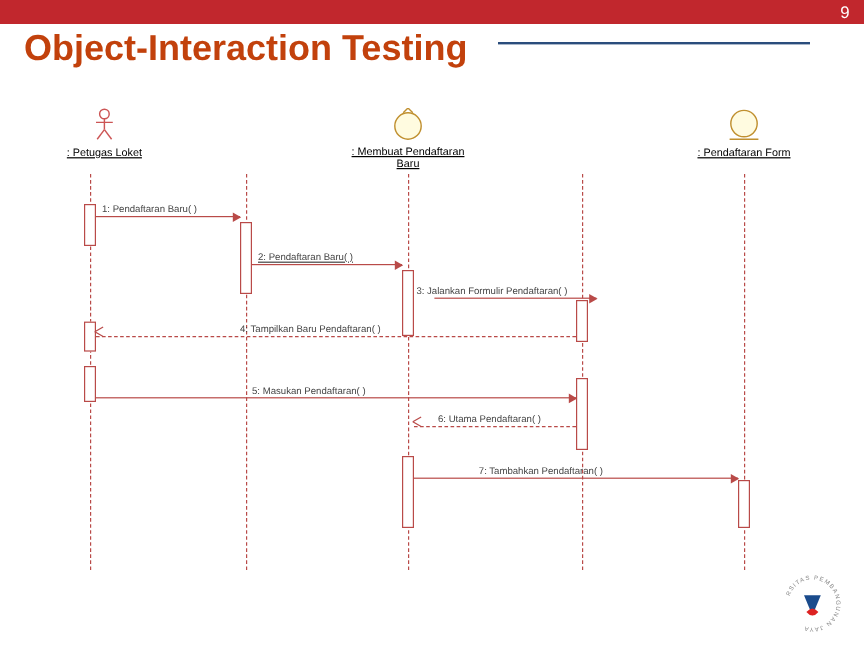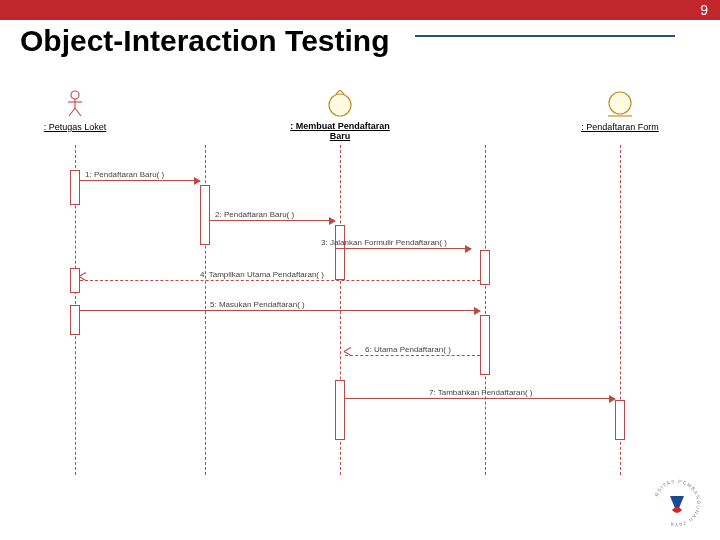--- a/index.html
+++ b/index.html
@@ -1,20 +1,20 @@
 <!DOCTYPE html>
 <html><head>
 <meta charset="utf-8">
 <style>
   * { margin: 0; padding: 0; box-sizing: border-box; }
   body { width: 720px; height: 540px; background: #fff; font-family: Georgia, serif; position: relative; overflow: hidden; }
   .header-bar { width: 100%; height: 20px; background: #C1272D; position: relative; }
   .page-number { position: absolute; right: 12px; top: 2px; color: #fff; font-size: 14px; font-family: Arial, sans-serif; }
   .title-rule { position: absolute; top: 35px; right: 45px; width: 260px; height: 2px; background: #2A4D7C; }
-  .title { color: #000000; font-size: 30px; font-weight: bold; padding: 4px 0 0 20px; font-family: Verdana, Arial, sans-serif; }
+  .title { color: #c2410c; font-size: 30px; font-weight: bold; padding: 4px 0 0 20px; font-family: Verdana, Arial, sans-serif; }
   .diagram { position: absolute; top: 90px; left: 30px; width: 650px; height: 390px; }
   .lifeline-head { position: absolute; top: 0; text-align: center; font-size: 9px; font-family: Arial, sans-serif; }
   .lifeline-head .label { text-decoration: underline; display: inline-block; line-height: 1.1; }
   .actor-icon { margin: 0 auto 2px; }
   .boundary-icon, .control-icon, .entity-icon { margin: 0 auto 2px; }
   .lifeline { position: absolute; border-left: 1.5px dashed #B94A48; top: 55px; height: 330px; }
   .activation { position: absolute; width: 10px; background: #fff; border: 1.5px solid #B94A48; }
   .msg { position: absolute; height: 0; border-top: 1.3px solid #B94A48; }
   .msg-label { position: absolute; font-size: 8px; font-family: Arial, sans-serif; white-space: nowrap; color: #444; top: -11px; }
   .arrowhead-r { position: absolute; right: -1px; top: -4px; width: 0; height: 0; border-left: 7px solid #B94A48; border-top: 4px solid transparent; border-bottom: 4px solid transparent; }
@@ -29,34 +29,34 @@
 <body>
 
 <div class="header-bar">
   <span class="page-number">9</span>
 </div>
 <h1 class="title">Object-Interaction Testing</h1>
 <div class="title-rule"></div>
 
 <div class="diagram">
 
-  <div class="lifeline-head" style="left:10px; width:70px;text-align:center;">
+  <div class="lifeline-head" style="left:22px; width:70px;text-align:center;">
     <svg class="actor-icon" width="20" height="28">
       <circle cx="10" cy="5" r="4" stroke="#C55" fill="none" stroke-width="1.2"></circle>
       <line x1="10" y1="9" x2="10" y2="18" stroke="#C55" stroke-width="1.2"></line>
       <line x1="3" y1="12" x2="17" y2="12" stroke="#C55" stroke-width="1.2"></line>
       <line x1="10" y1="18" x2="4" y2="26" stroke="#C55" stroke-width="1.2"></line>
       <line x1="10" y1="18" x2="16" y2="26" stroke="#C55" stroke-width="1.2"></line>
     </svg>
     <span class="label">: Petugas
 Loket</span>
   </div>
 
 
-  <div class="lifeline-head" style="left:260px; width:100px;font-weight:bold;">
+  <div class="lifeline-head" style="left:260px; width:100px;">
     <svg class="control-icon" width="30" height="28">
       <circle cx="15" cy="15" r="11" stroke="#C09030" fill="#FFFBE0" stroke-width="1.2"></circle>
       <polyline points="11,4 15,0 19,4" stroke="#C09030" fill="none" stroke-width="1.2"></polyline>
     </svg>
     <span class="label">: Membuat
 Pendaftaran Baru</span>
   </div>
 
 
   <div class="lifeline-head" style="left:545px; width:90px;">
@@ -83,46 +83,46 @@
   <div class="activation" style="left:450px; top:225px; height:60px;"></div>
   <div class="activation" style="left:305px; top:290px; height:60px;"></div>
   <div class="activation" style="left:585px; top:310px; height:40px;"></div>
 
   <div class="msg" style="left:50px; top:90px; width:120px;">
     <span class="msg-label" style="left:5px;">1: Pendaftaran Baru( )</span>
     <div class="arrowhead-r"></div>
   </div>
 
   <div class="msg" style="left:180px; top:130px; width:125px;">
-    <span class="msg-label" style="left:5px;">2: Pendaftaran Baru( )</span>
+    <span class="msg-label" style="left:5px;text-decoration:underline;">2: Pendaftaran Baru( )</span>
     <div class="arrowhead-r"></div>
   </div>
 
-  <div class="msg" style="left:306px; top:158px; width:135px;">
+  <div class="msg" style="left:332px; top:158px; width:135px;">
     <span class="msg-label" style="left:-15px;">3: Jalankan Formulir Pendaftaran( )</span>
     <div class="arrowhead-r"></div>
   </div>
 
   <div class="msg" style="left:50px; top:190px; width:400px; border-top-style:dashed;">
-    <span class="msg-label" style="left:120px;">4: Tampilkan Utama Pendaftaran( )</span>
+    <span class="msg-label" style="left:120px;">4: Tampilkan Baru Pendaftaran( )</span>
     <div class="arrowhead-l-open"></div>
   </div>
 
-  <div class="msg" style="left:50px; top:220px; width:400px;">
+  <div class="msg" style="left:50px; top:241px; width:400px;">
     <span class="msg-label" style="left:130px;">5: Masukan Pendaftaran( )</span>
     <div class="arrowhead-r"></div>
   </div>
 
   <div class="msg" style="left:315px; top:265px; width:135px; border-top-style:dashed;">
     <span class="msg-label" style="left:20px;">6: Utama Pendaftaran( )</span>
     <div class="arrowhead-l-open"></div>
   </div>
 
   <div class="msg" style="left:315px; top:308px; width:270px;">
-    <span class="msg-label" style="left:84px;">7: Tambahkan Pendaftaran( )</span>
+    <span class="msg-label" style="left:54px;">7: Tambahkan Pendaftaran( )</span>
     <div class="arrowhead-r"></div>
   </div>
 
 </div>
 
 <svg class="logo" viewBox="0 0 50 50">
   <defs>
     <path id="circ" d="M25,25 m-20,0 a20,20 0 1,1 40,0 a20,20 0 1,1 -40,0"></path>
   </defs>
   <text class="logo-circle-text"><textPath href="#circ" startOffset="5%">RSITAS PEMBANGUNAN JAYA</textPath></text>

